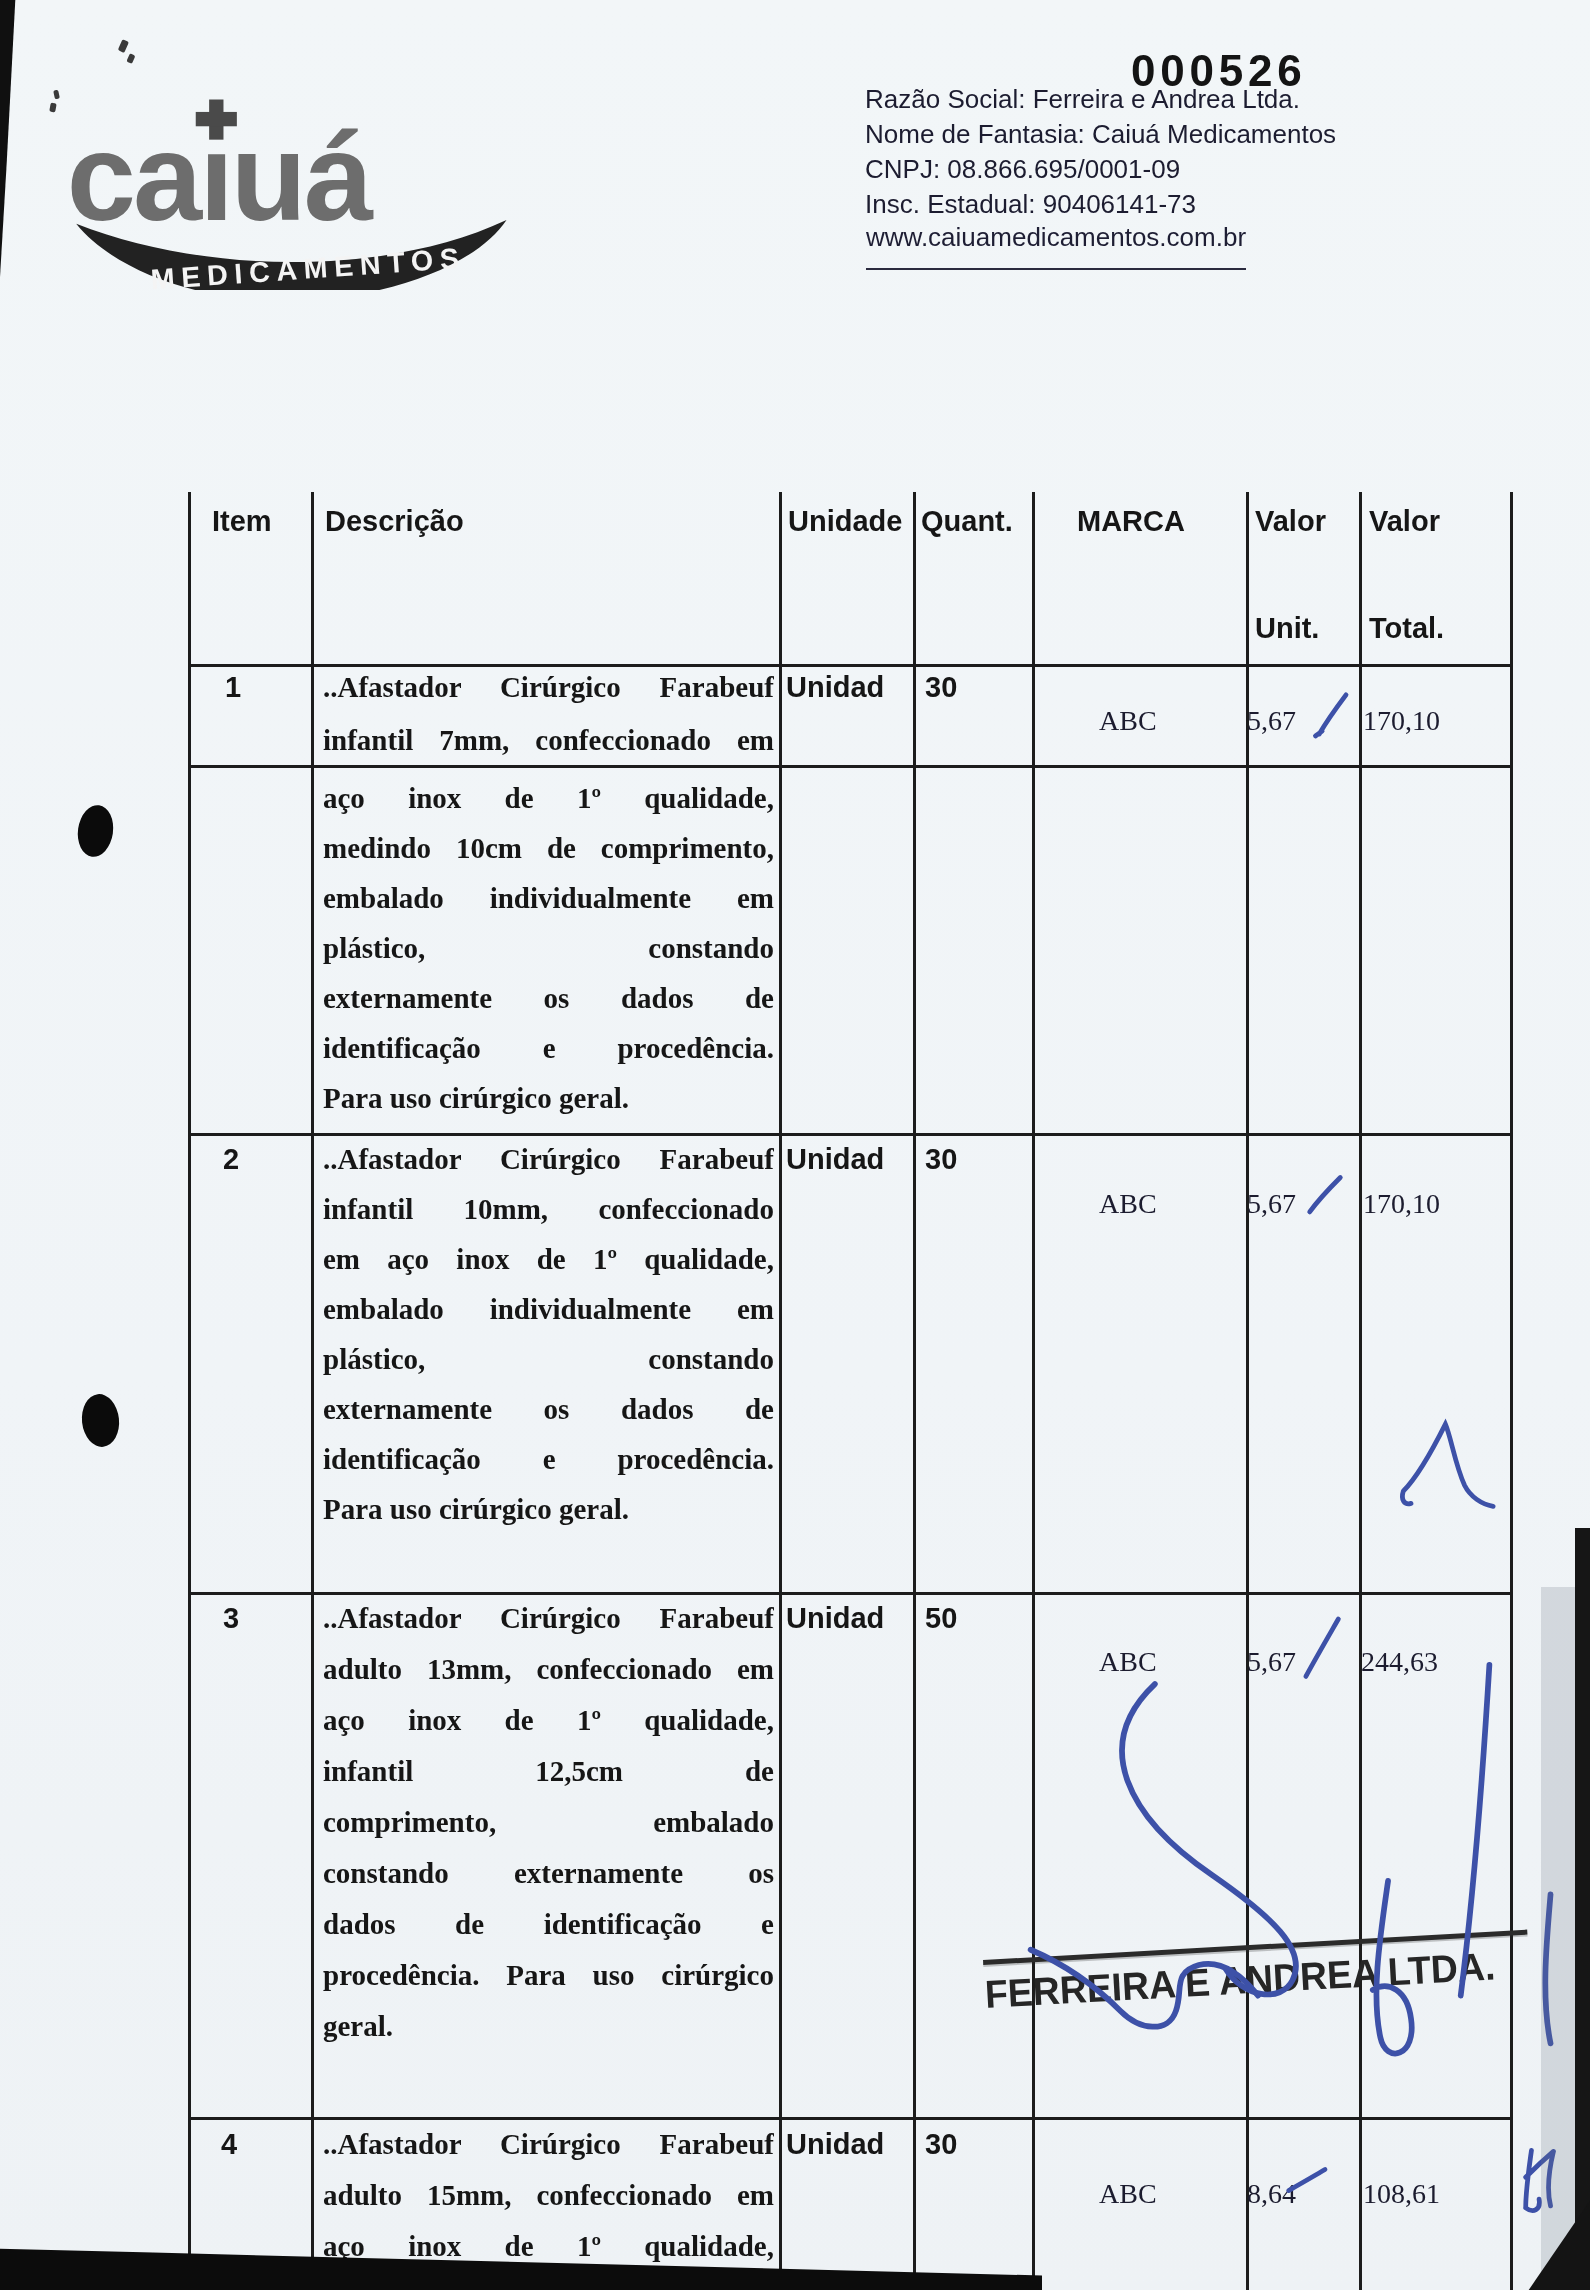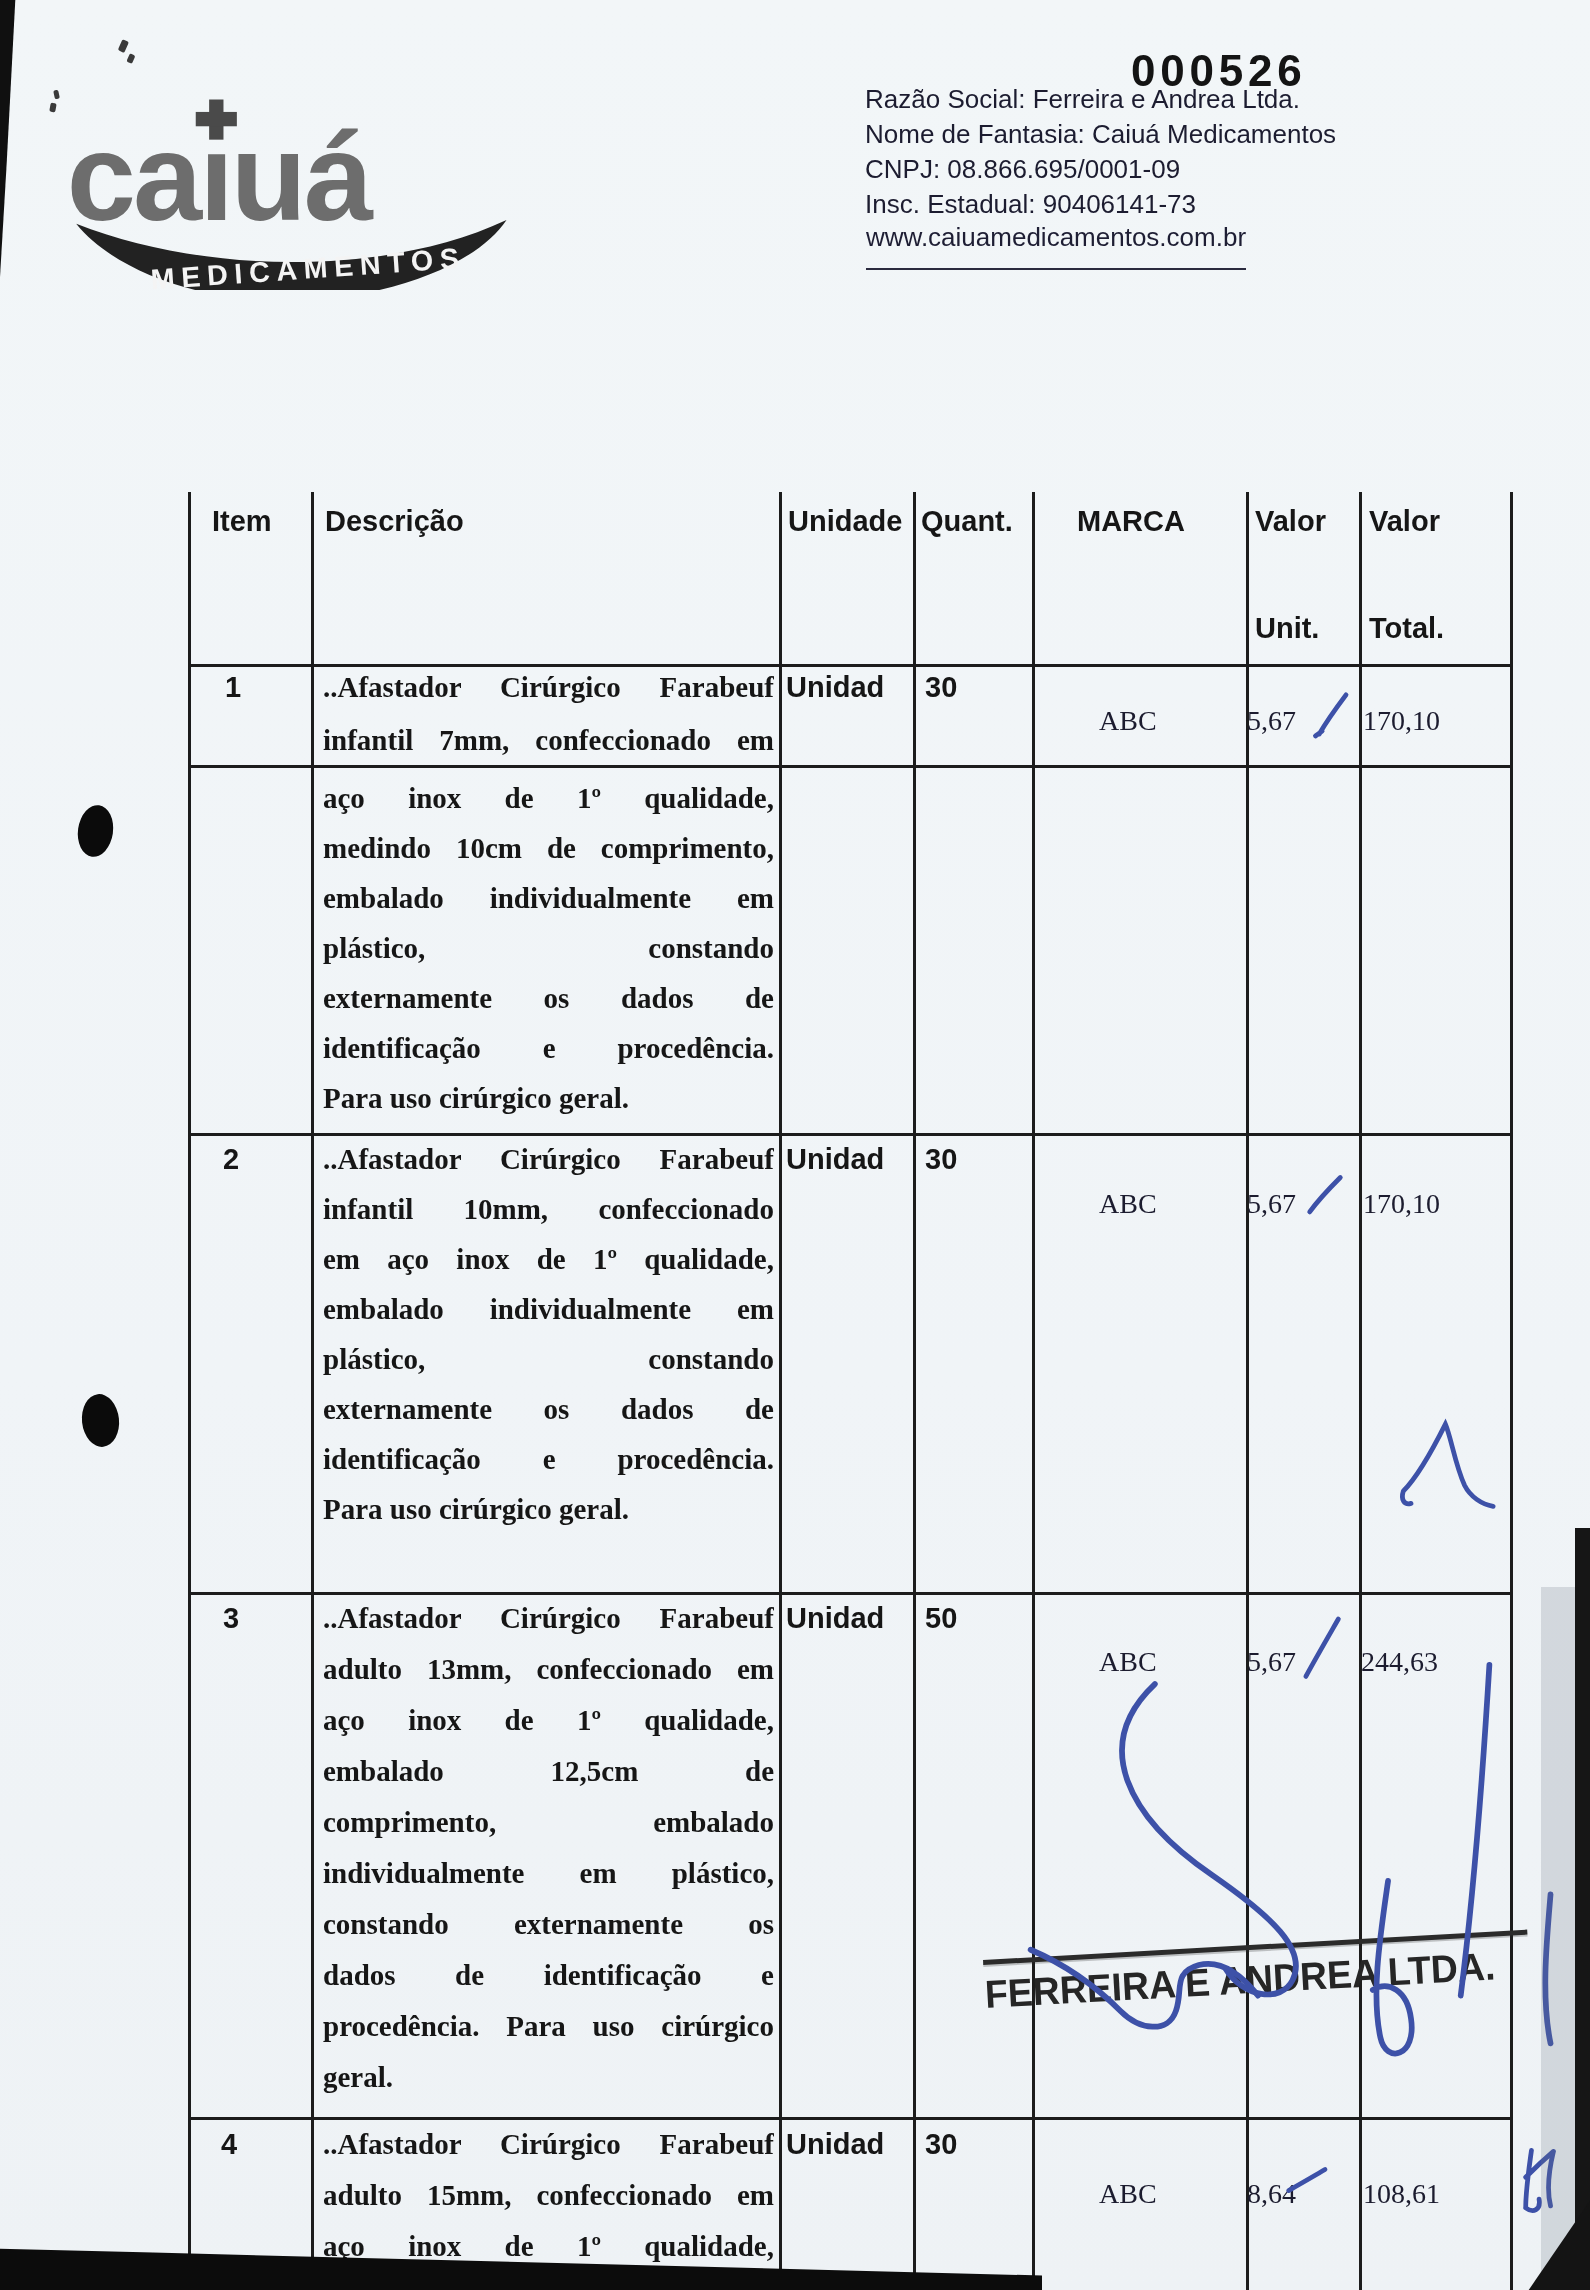--- a/index.html
+++ b/index.html
@@ -139,23 +139,22 @@
   <div class="cell-bold" style="left:925px;top:1143px;">30</div>
   <div class="serif-val" style="left:1099px;top:1188px;">ABC</div>
   <div class="serif-val" style="left:1247px;top:1188px;">5,67</div>
   <div class="serif-val" style="left:1363px;top:1188px;">170,10</div>
 
   <div class="cell-bold" style="left:223px;top:1602px;">3</div>
   <div class="desc lh53" style="top:1602px;">
     <div class="dl">..Afastador Cirúrgico Farabeuf</div>
     <div class="dl">adulto 13mm, confeccionado em</div>
     <div class="dl">aço inox de 1º qualidade,</div>
-    <div class="dl">embalado 12,5cm de</div>
+    <div class="dl">infantil 12,5cm de</div>
     <div class="dl">comprimento, embalado</div>
-    <div class="dl">individualmente em plástico,</div>
     <div class="dl">constando externamente os</div>
     <div class="dl">dados de identificação e</div>
     <div class="dl">procedência. Para uso cirúrgico</div>
     <div class="dl last">geral.</div>
   </div>
   <div class="cell-bold" style="left:786px;top:1602px;">Unidad</div>
   <div class="cell-bold" style="left:925px;top:1602px;">50</div>
   <div class="serif-val" style="left:1099px;top:1646px;">ABC</div>
   <div class="serif-val" style="left:1247px;top:1646px;">5,67</div>
   <div class="serif-val" style="left:1361px;top:1646px;">244,63</div>

